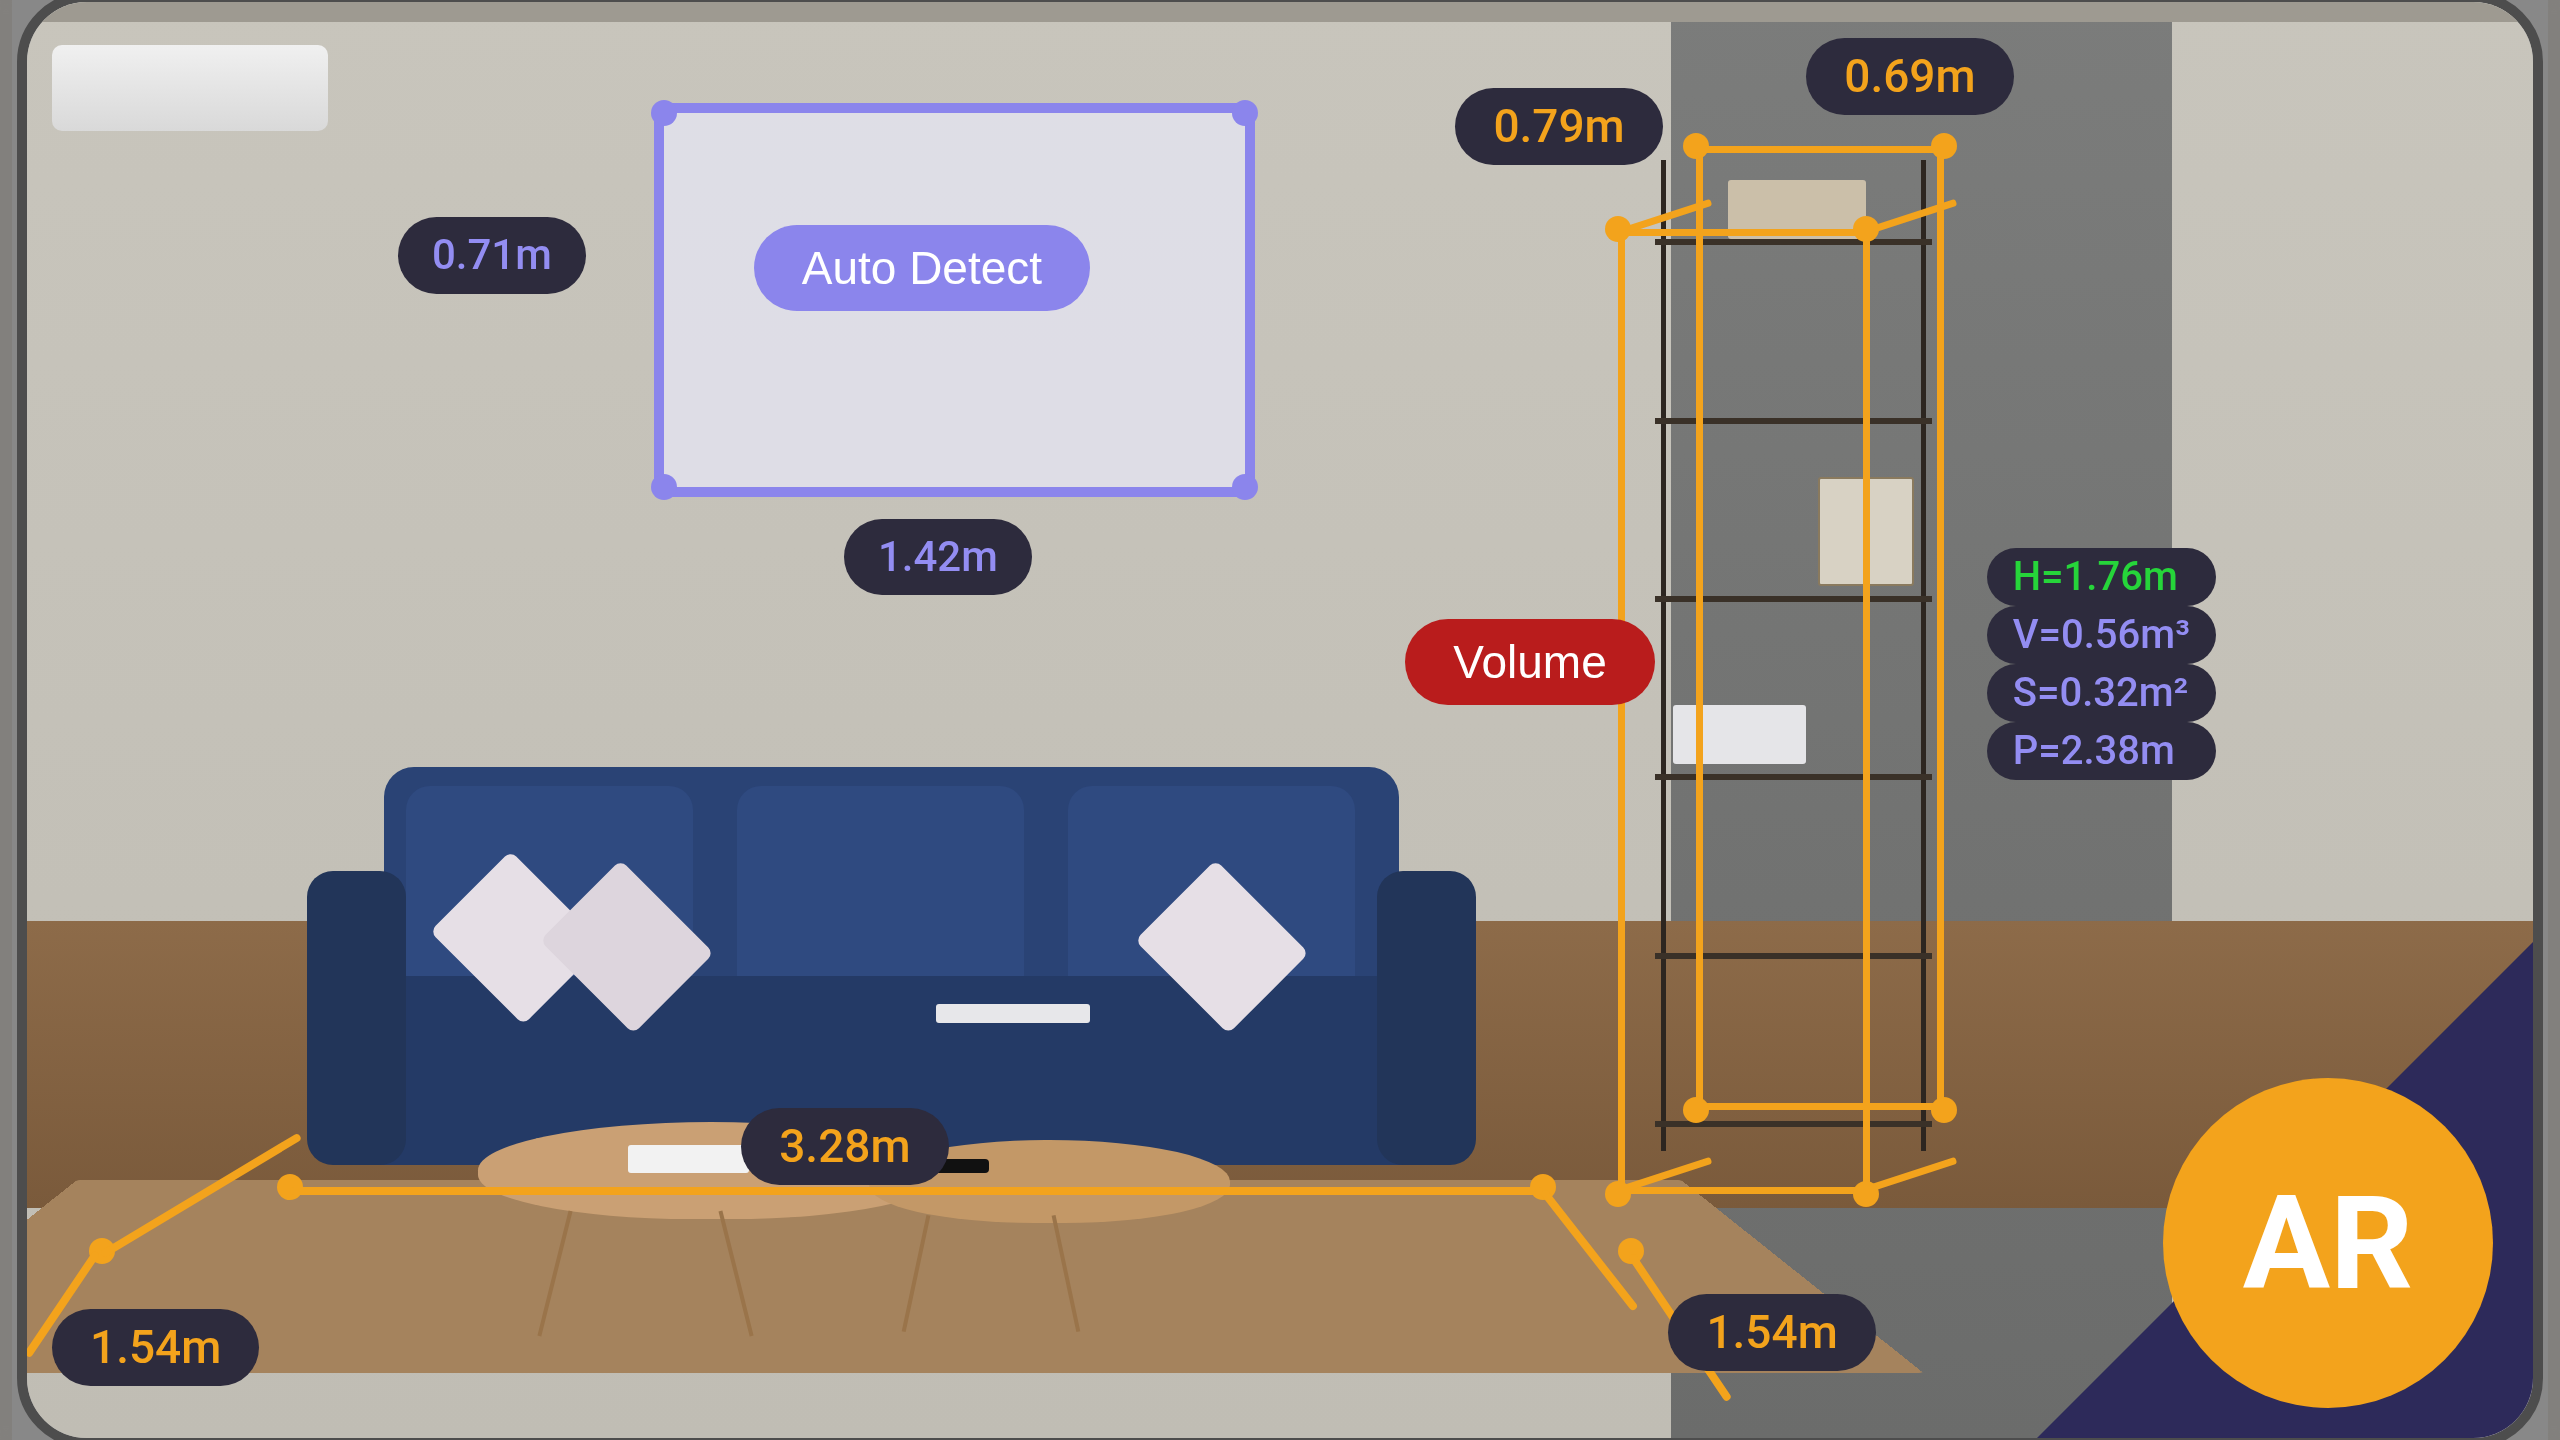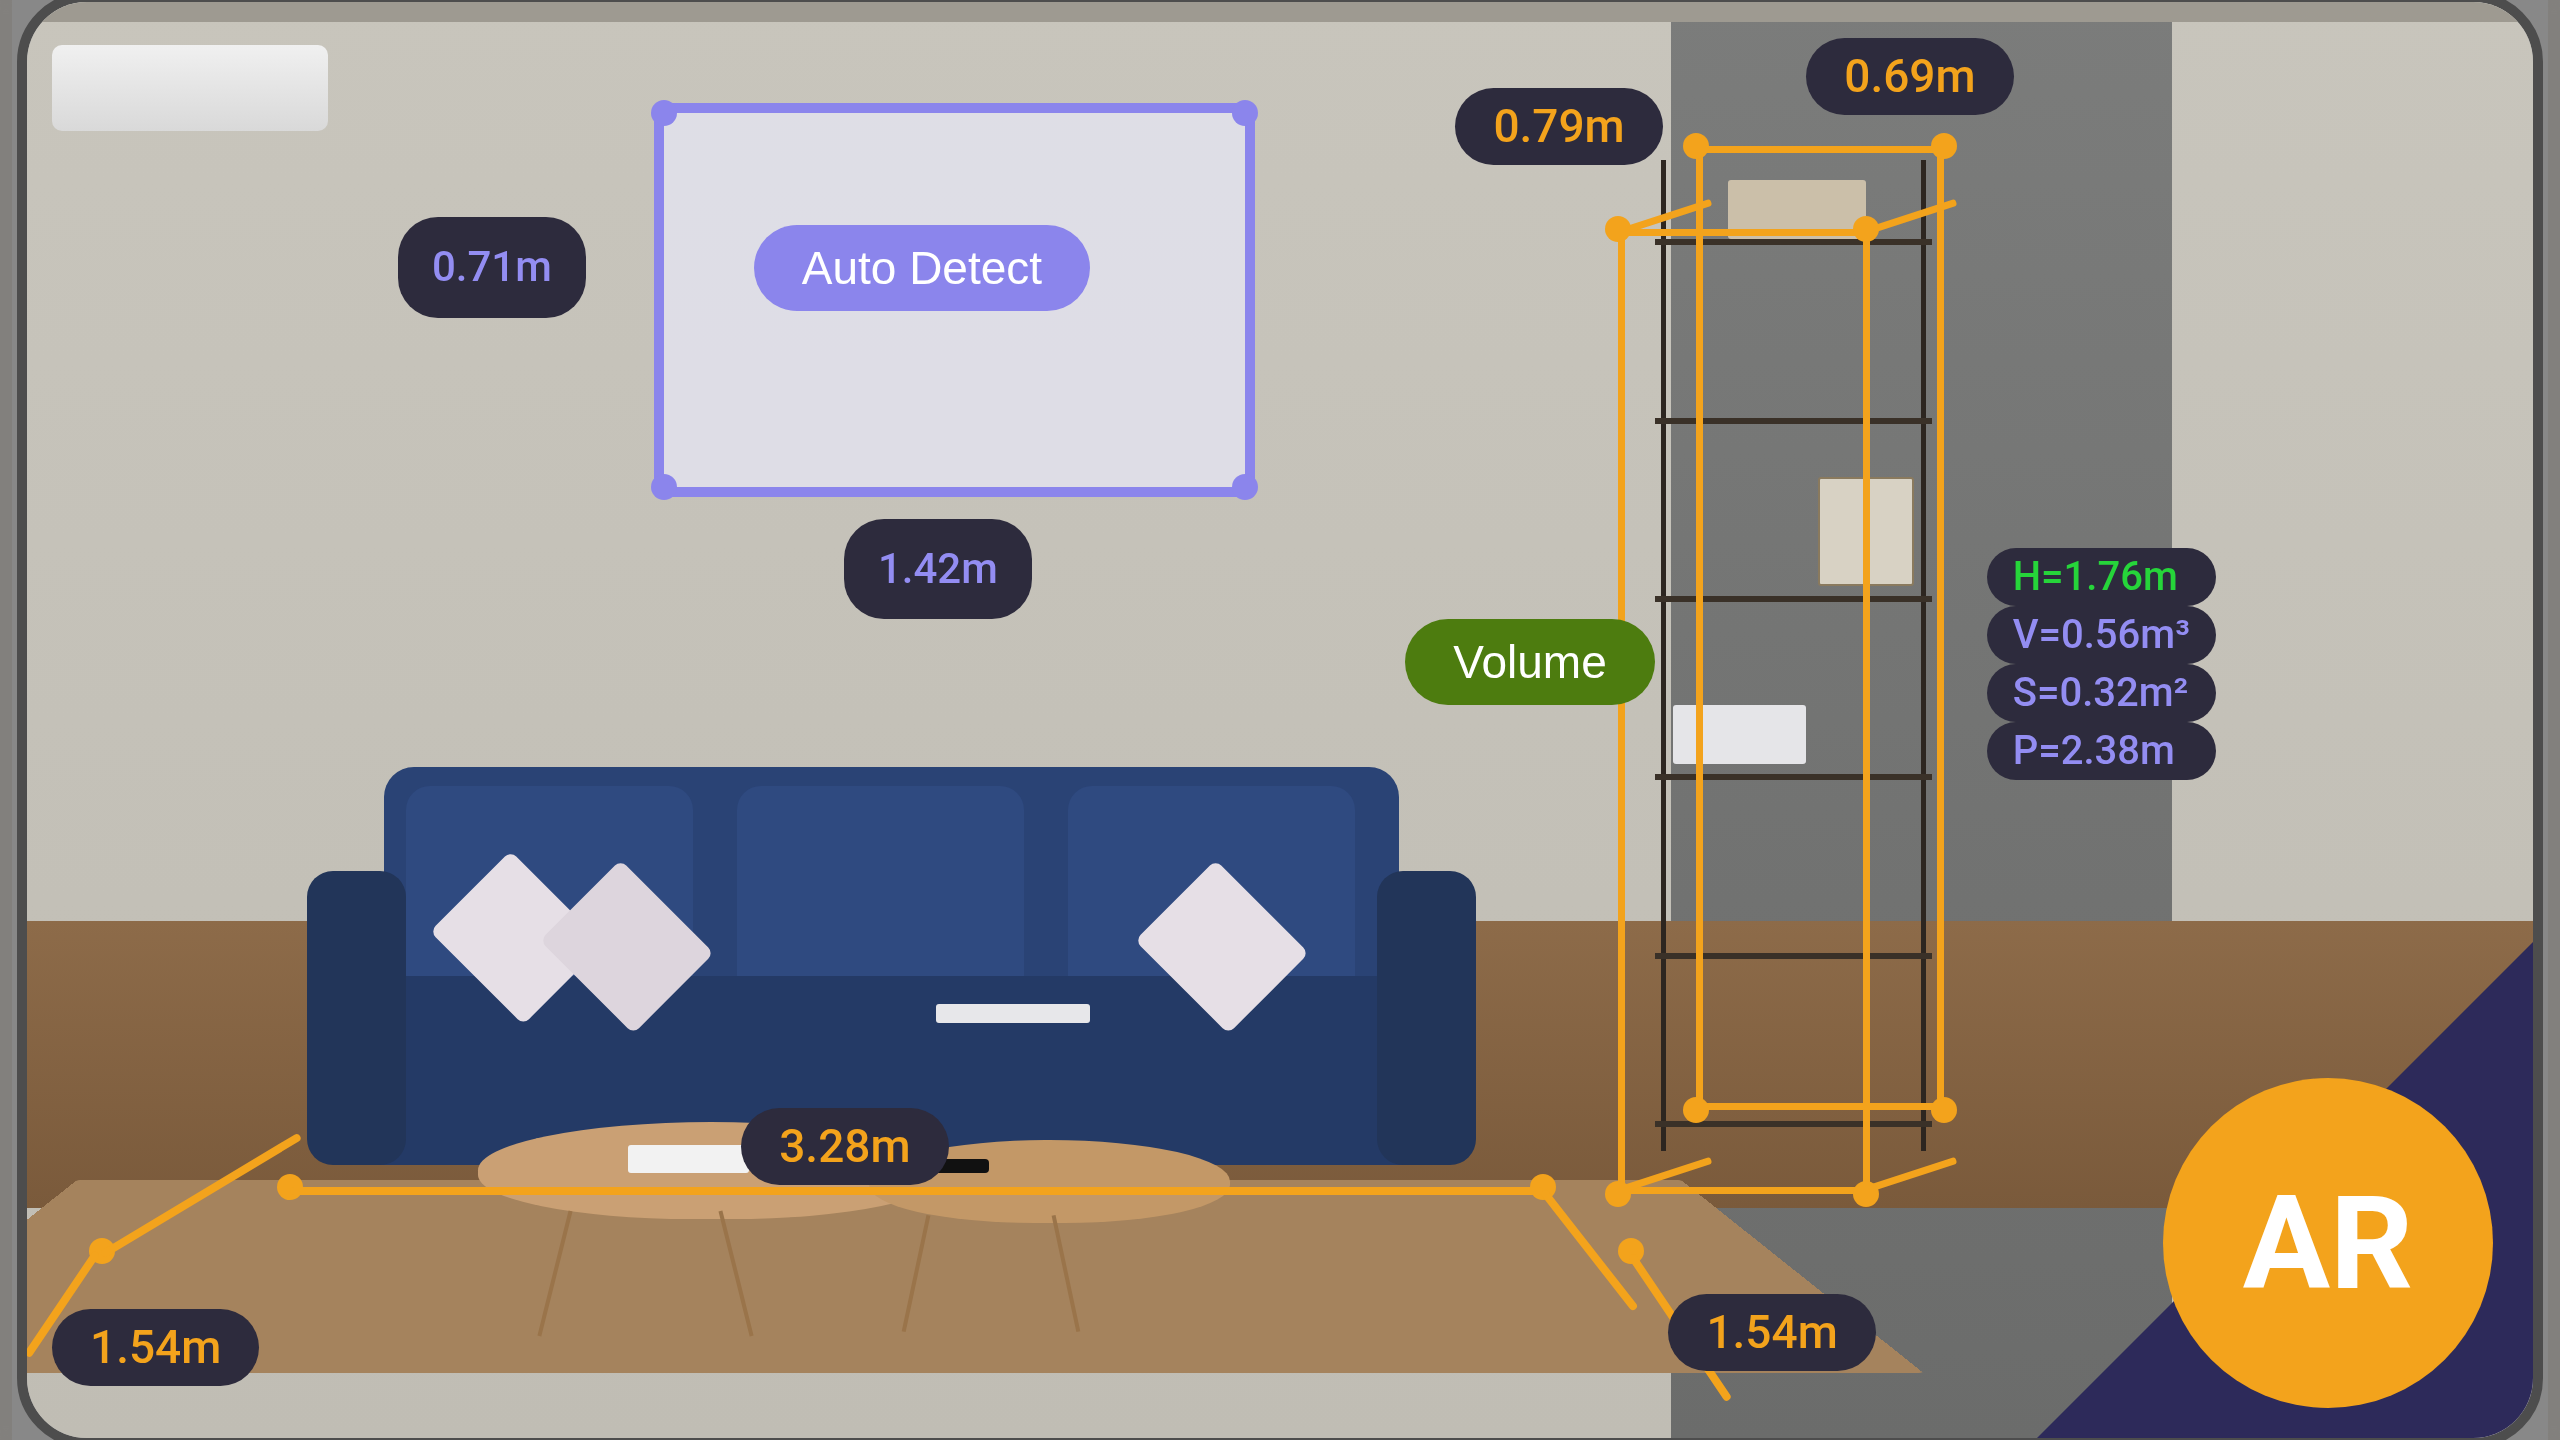--- a/index.html
+++ b/index.html
@@ -137,40 +137,40 @@
 
   
   .overlay { position: absolute; inset: 0; }
 
   .pill {
     position: absolute;
     background: #2d2b3d;
     color: #f3a31c;
     font-size: 42px;
     font-weight: 500;
-    padding: 26px 34px;
+    padding: 14px 34px;
     border-radius: 40px;
     white-space: nowrap;
     line-height: 1.15;
   }
   .pill.purple-text { color: #938df2; }
   .pill.big { font-size: 46px; padding: 12px 38px; }
 
   .btn-pill {
     position: absolute;
     font-size: 46px;
     font-weight: 400;
     padding: 16px 48px;
     border-radius: 60px;
     white-space: nowrap;
     cursor: pointer;
     border: none;
   }
   .btn-purple { background: #8b85ec; color: #fff; }
-  .btn-orange { background: #4d7c0f; color: #fff; text-align: right; }
+  .btn-orange { background: #b91c1c; color: #fff; text-align: right; }
 
   
   .detect-rect {
     position: absolute;
     border: 10px solid #8b85ec;
     background: rgba(232,231,247,0.72);
     border-radius: 6px;
   }
   .handle {
     position: absolute; width: 26px; height: 26px;

